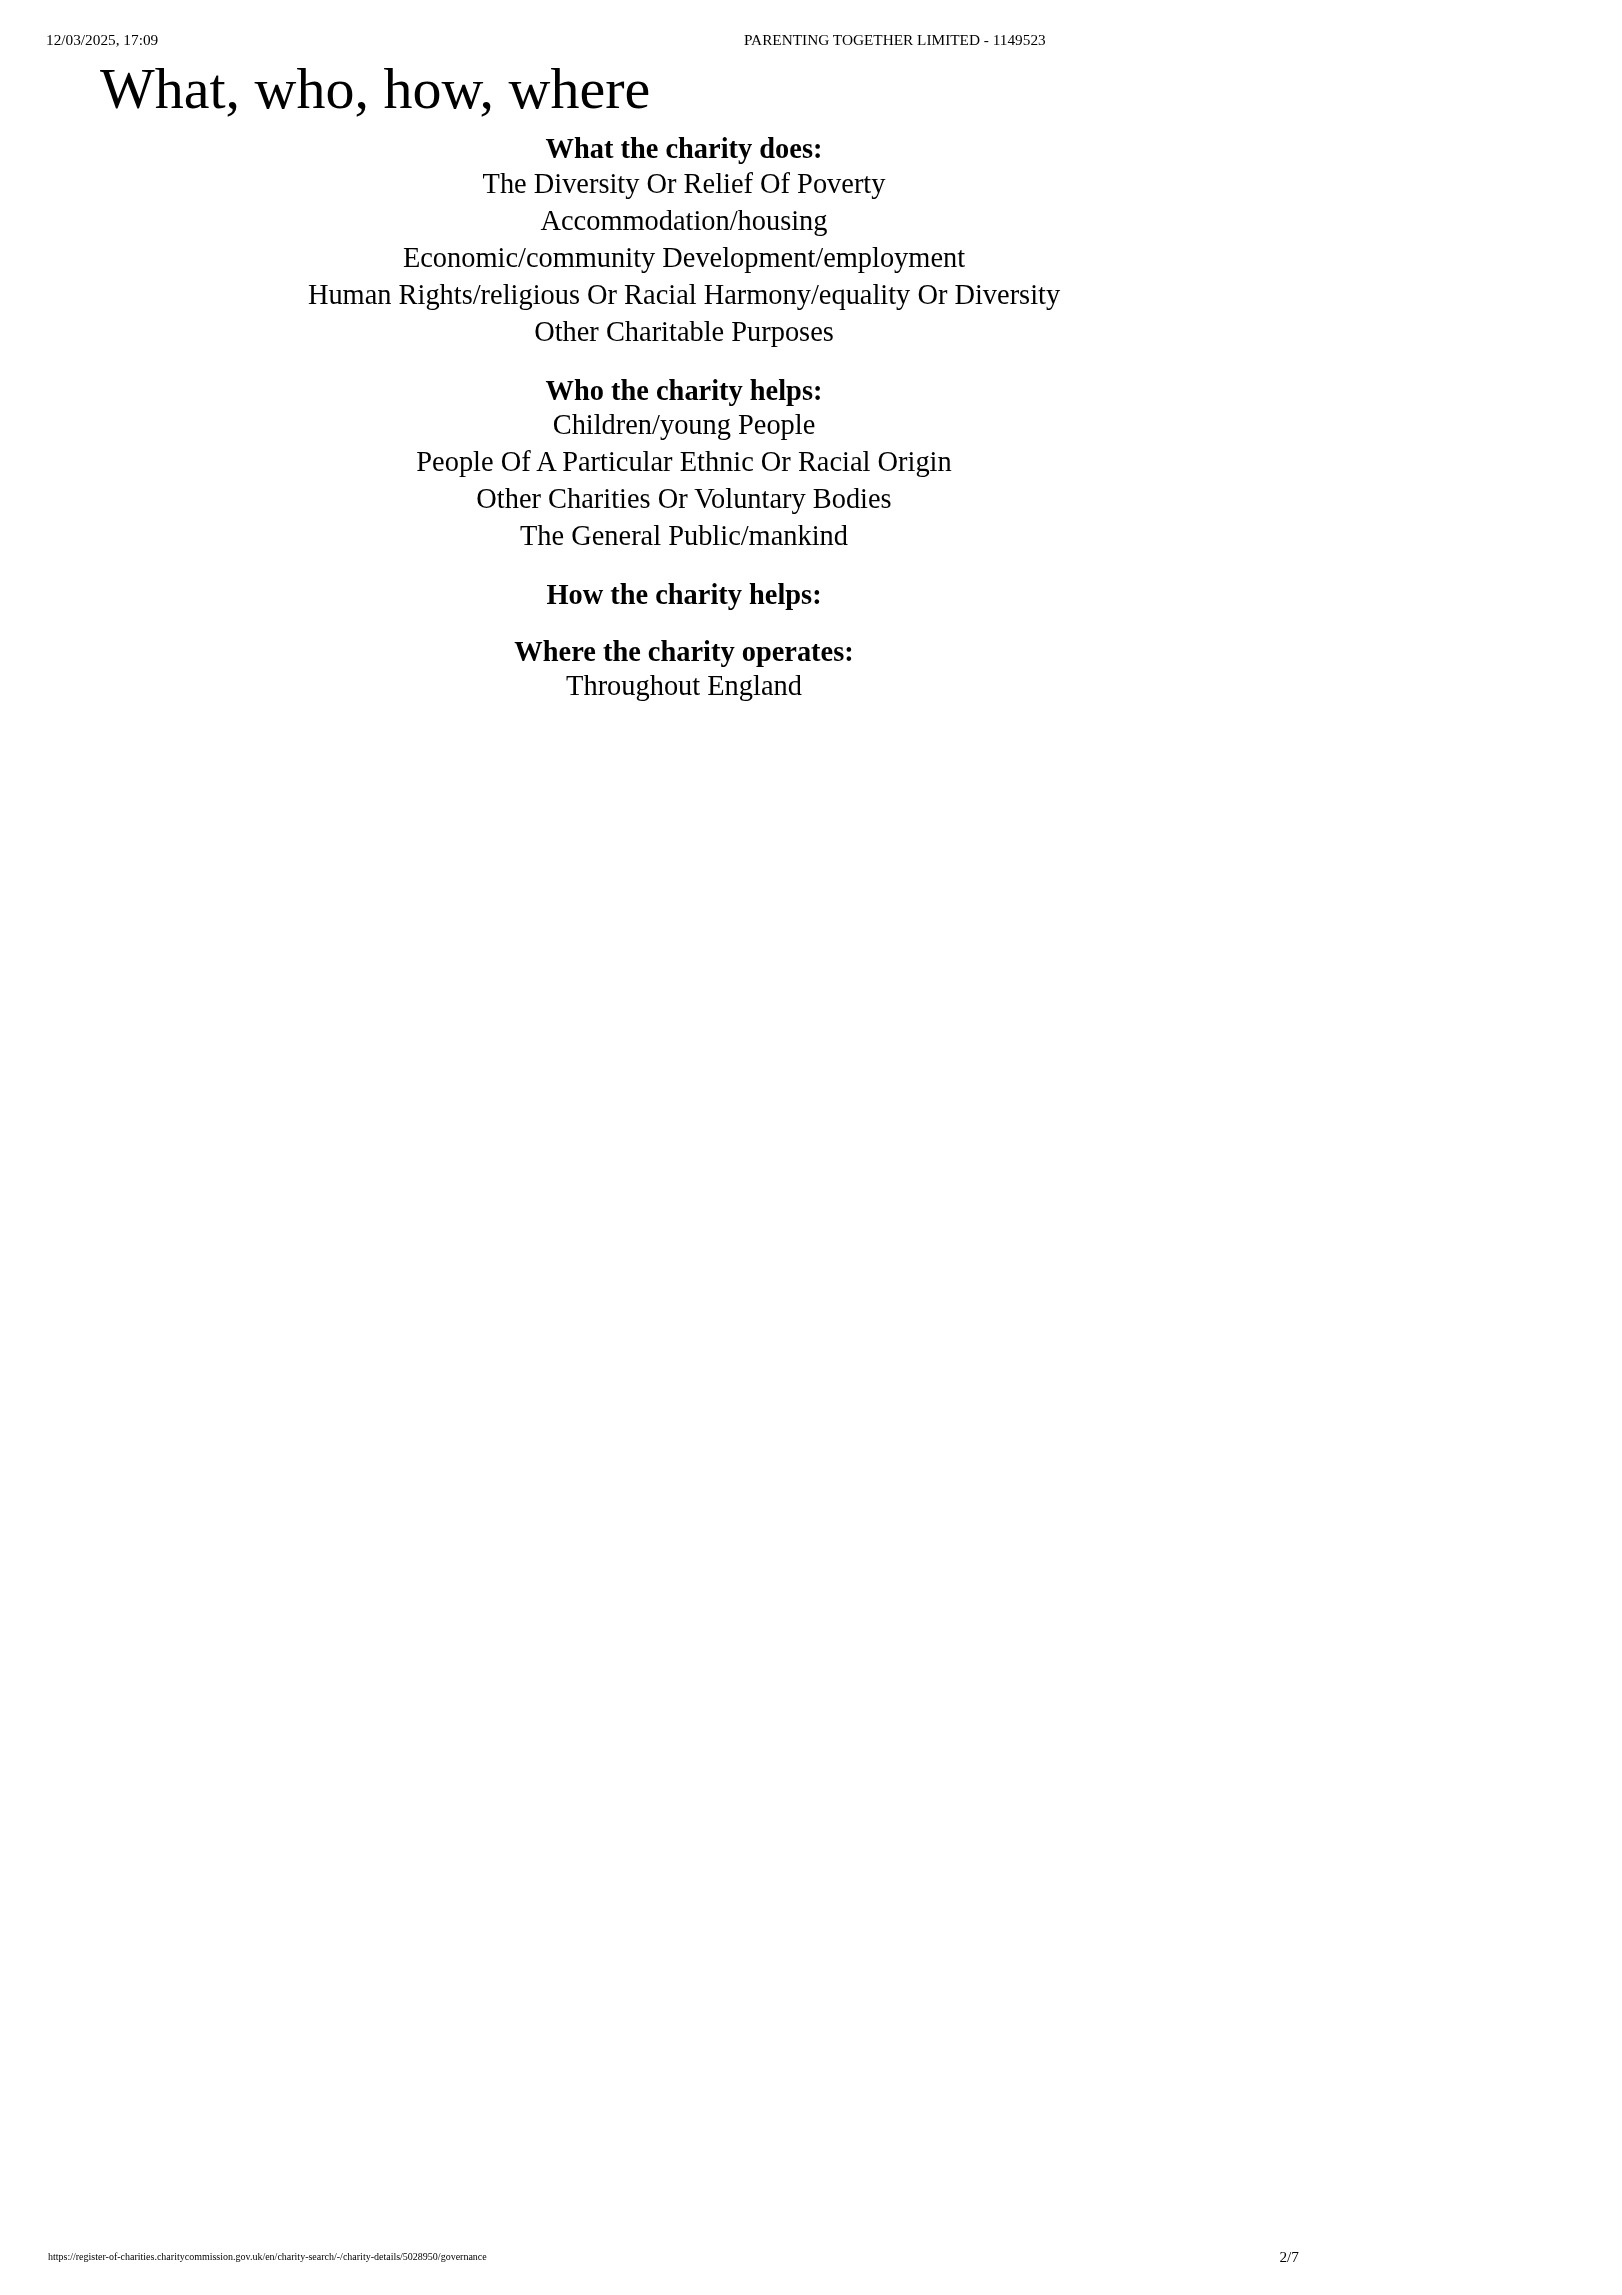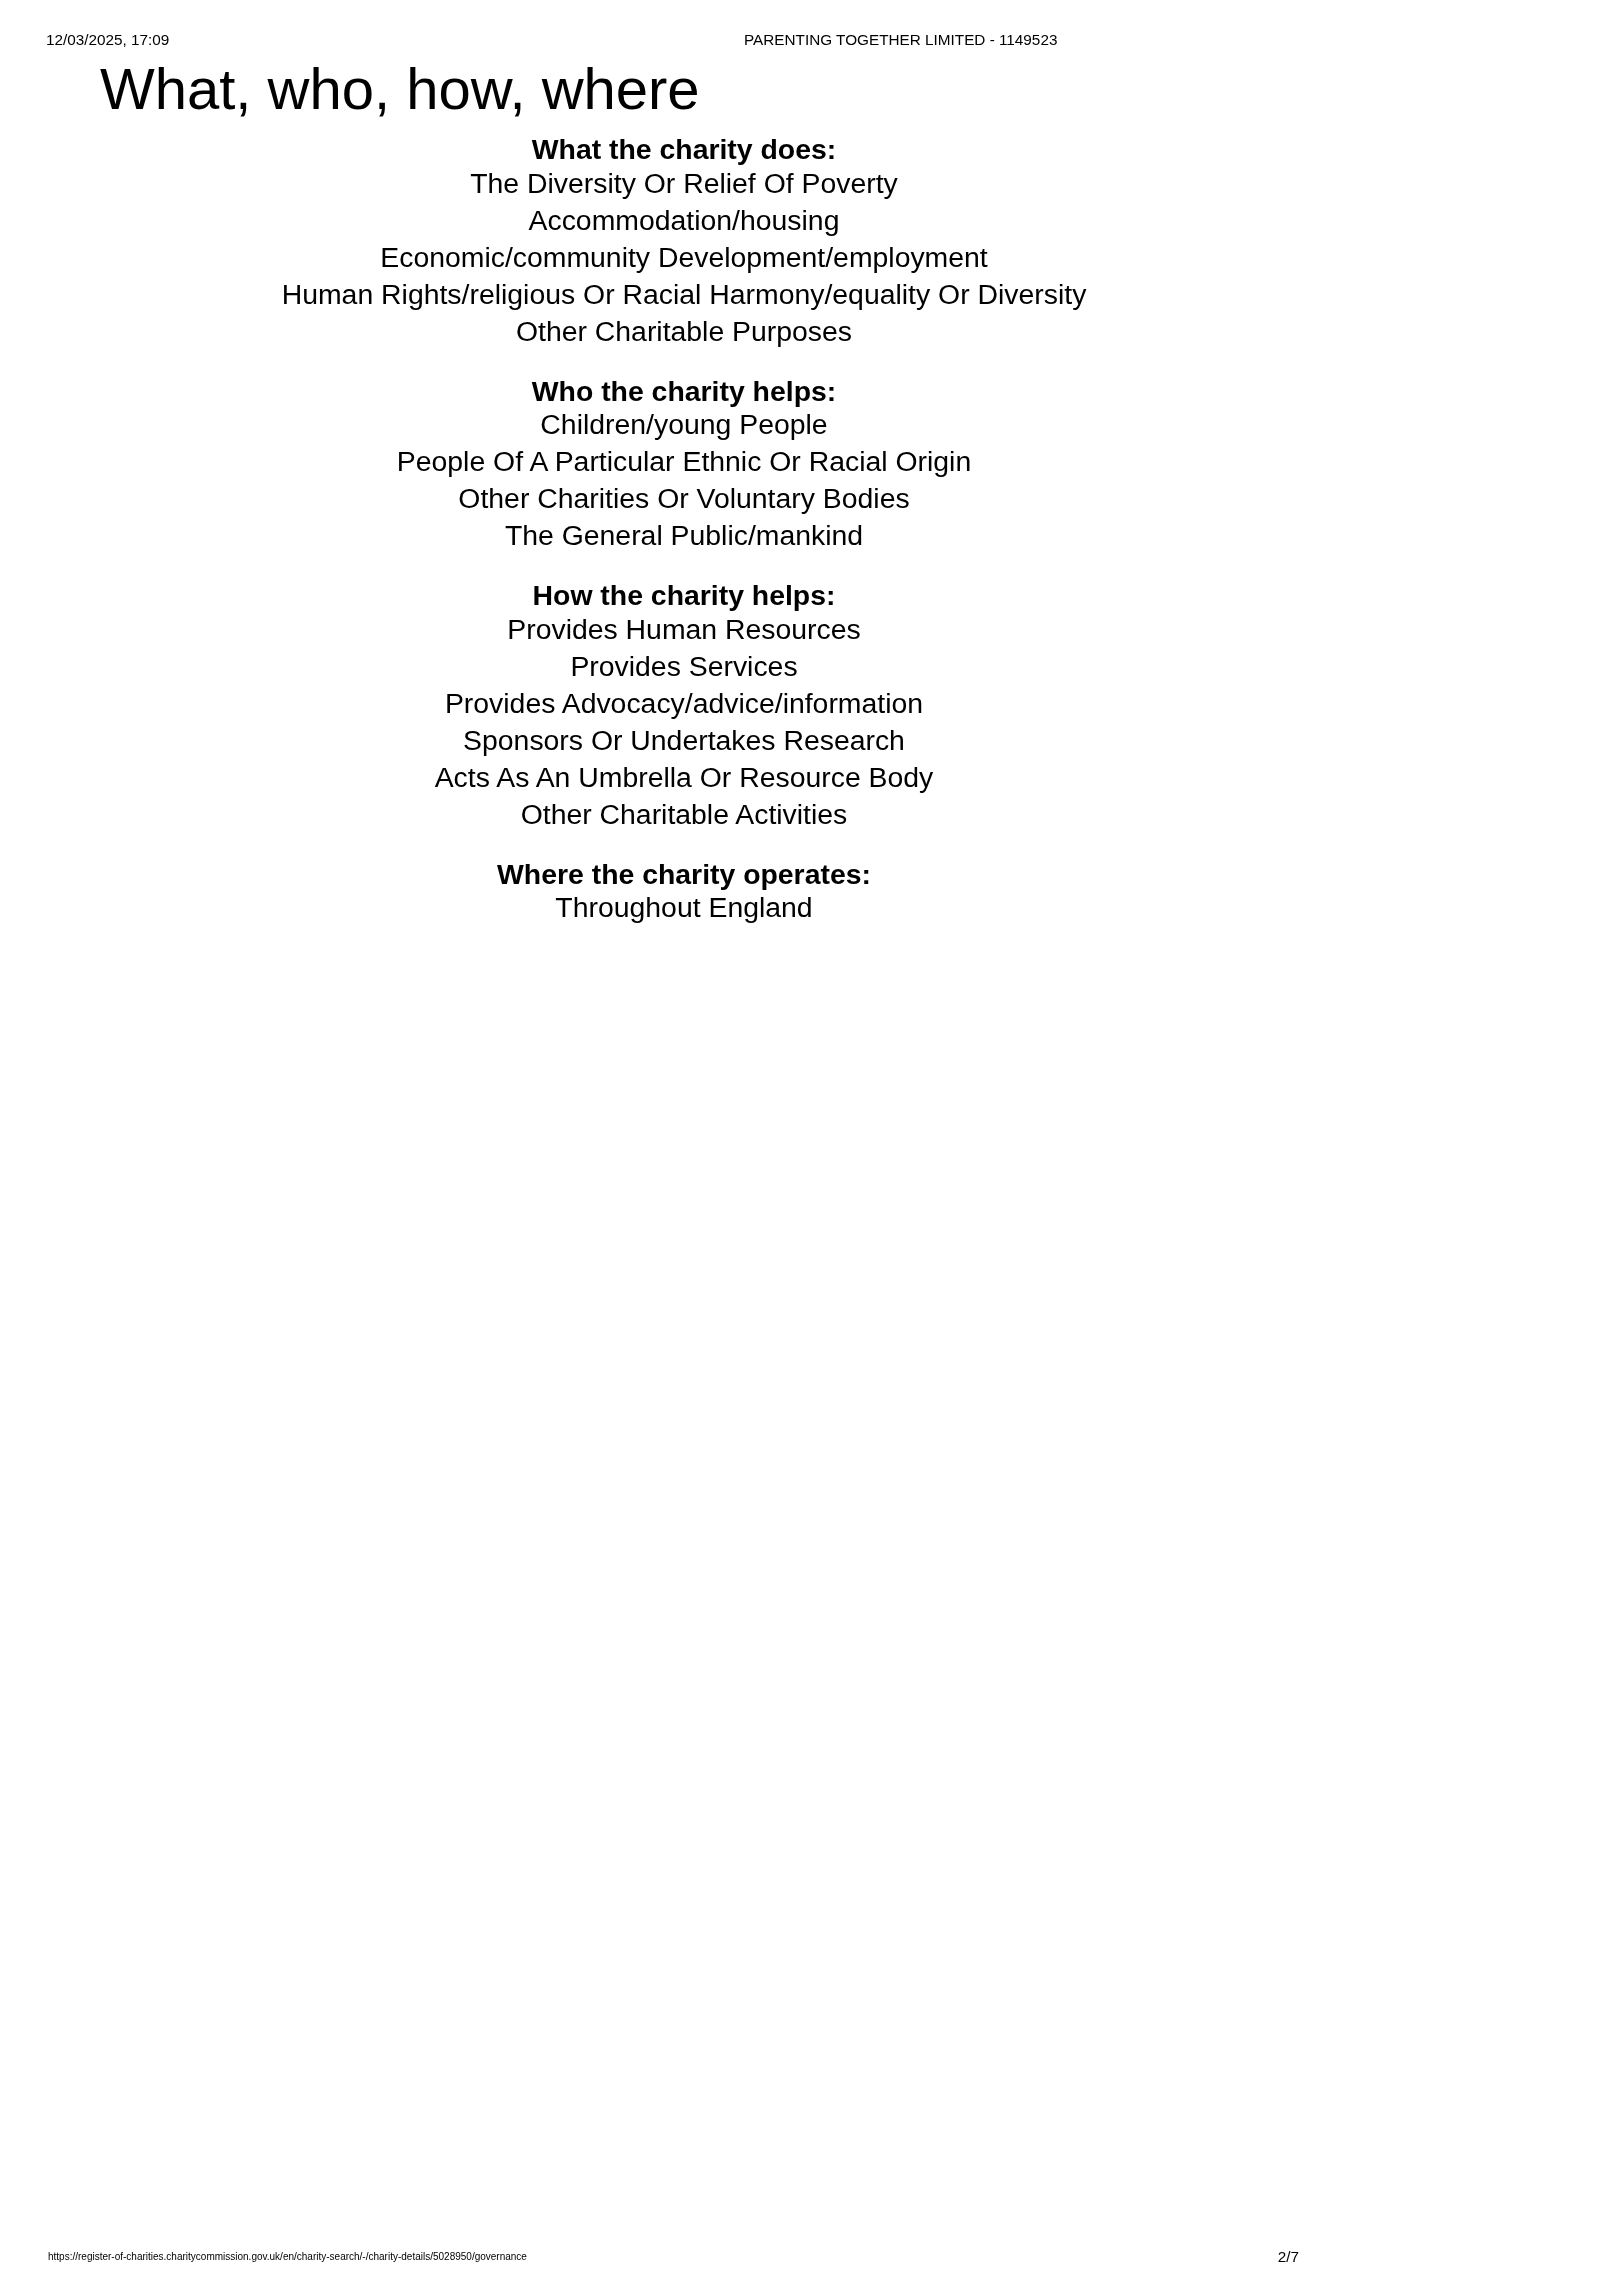--- a/index.html
+++ b/index.html
@@ -3,21 +3,21 @@
 <meta charset="utf-8">
 <style>
   * { margin: 0; padding: 0; box-sizing: border-box; }
   html, body { background: #ffffff; }
   .page {
     position: relative;
     width: 1345px;
     height: 2295px;
     background: #ffffff;
     color: #000000;
-    font-family: Liberation Sans, sans-serif;
+    font-family: Liberation Serif, serif;
     overflow: hidden;
   }
   
   .print-header-date {
     position: absolute;
     left: 46px;
     top: 30.5px;
     font-size: 15.3px;
     line-height: 18px;
     white-space: nowrap;
@@ -106,28 +106,20 @@
       <ul>
         <li>Children/young People</li>
         <li>People Of A Particular Ethnic Or Racial Origin</li>
         <li>Other Charities Or Voluntary Bodies</li>
         <li>The General Public/mankind</li>
       </ul>
     </div>
 
     <div class="section">
       <h3 class="section-heading">How the charity helps:</h3>
-      <ul>
-        <li>Provides Human Resources</li>
-        <li>Provides Services</li>
-        <li>Provides Advocacy/advice/information</li>
-        <li>Sponsors Or Undertakes Research</li>
-        <li>Acts As An Umbrella Or Resource Body</li>
-        <li>Other Charitable Activities</li>
-      </ul>
     </div>
 
     <div class="section">
       <h3 class="section-heading">Where the charity operates:</h3>
       <ul>
         <li>Throughout England</li>
       </ul>
     </div>
 
   </div>

